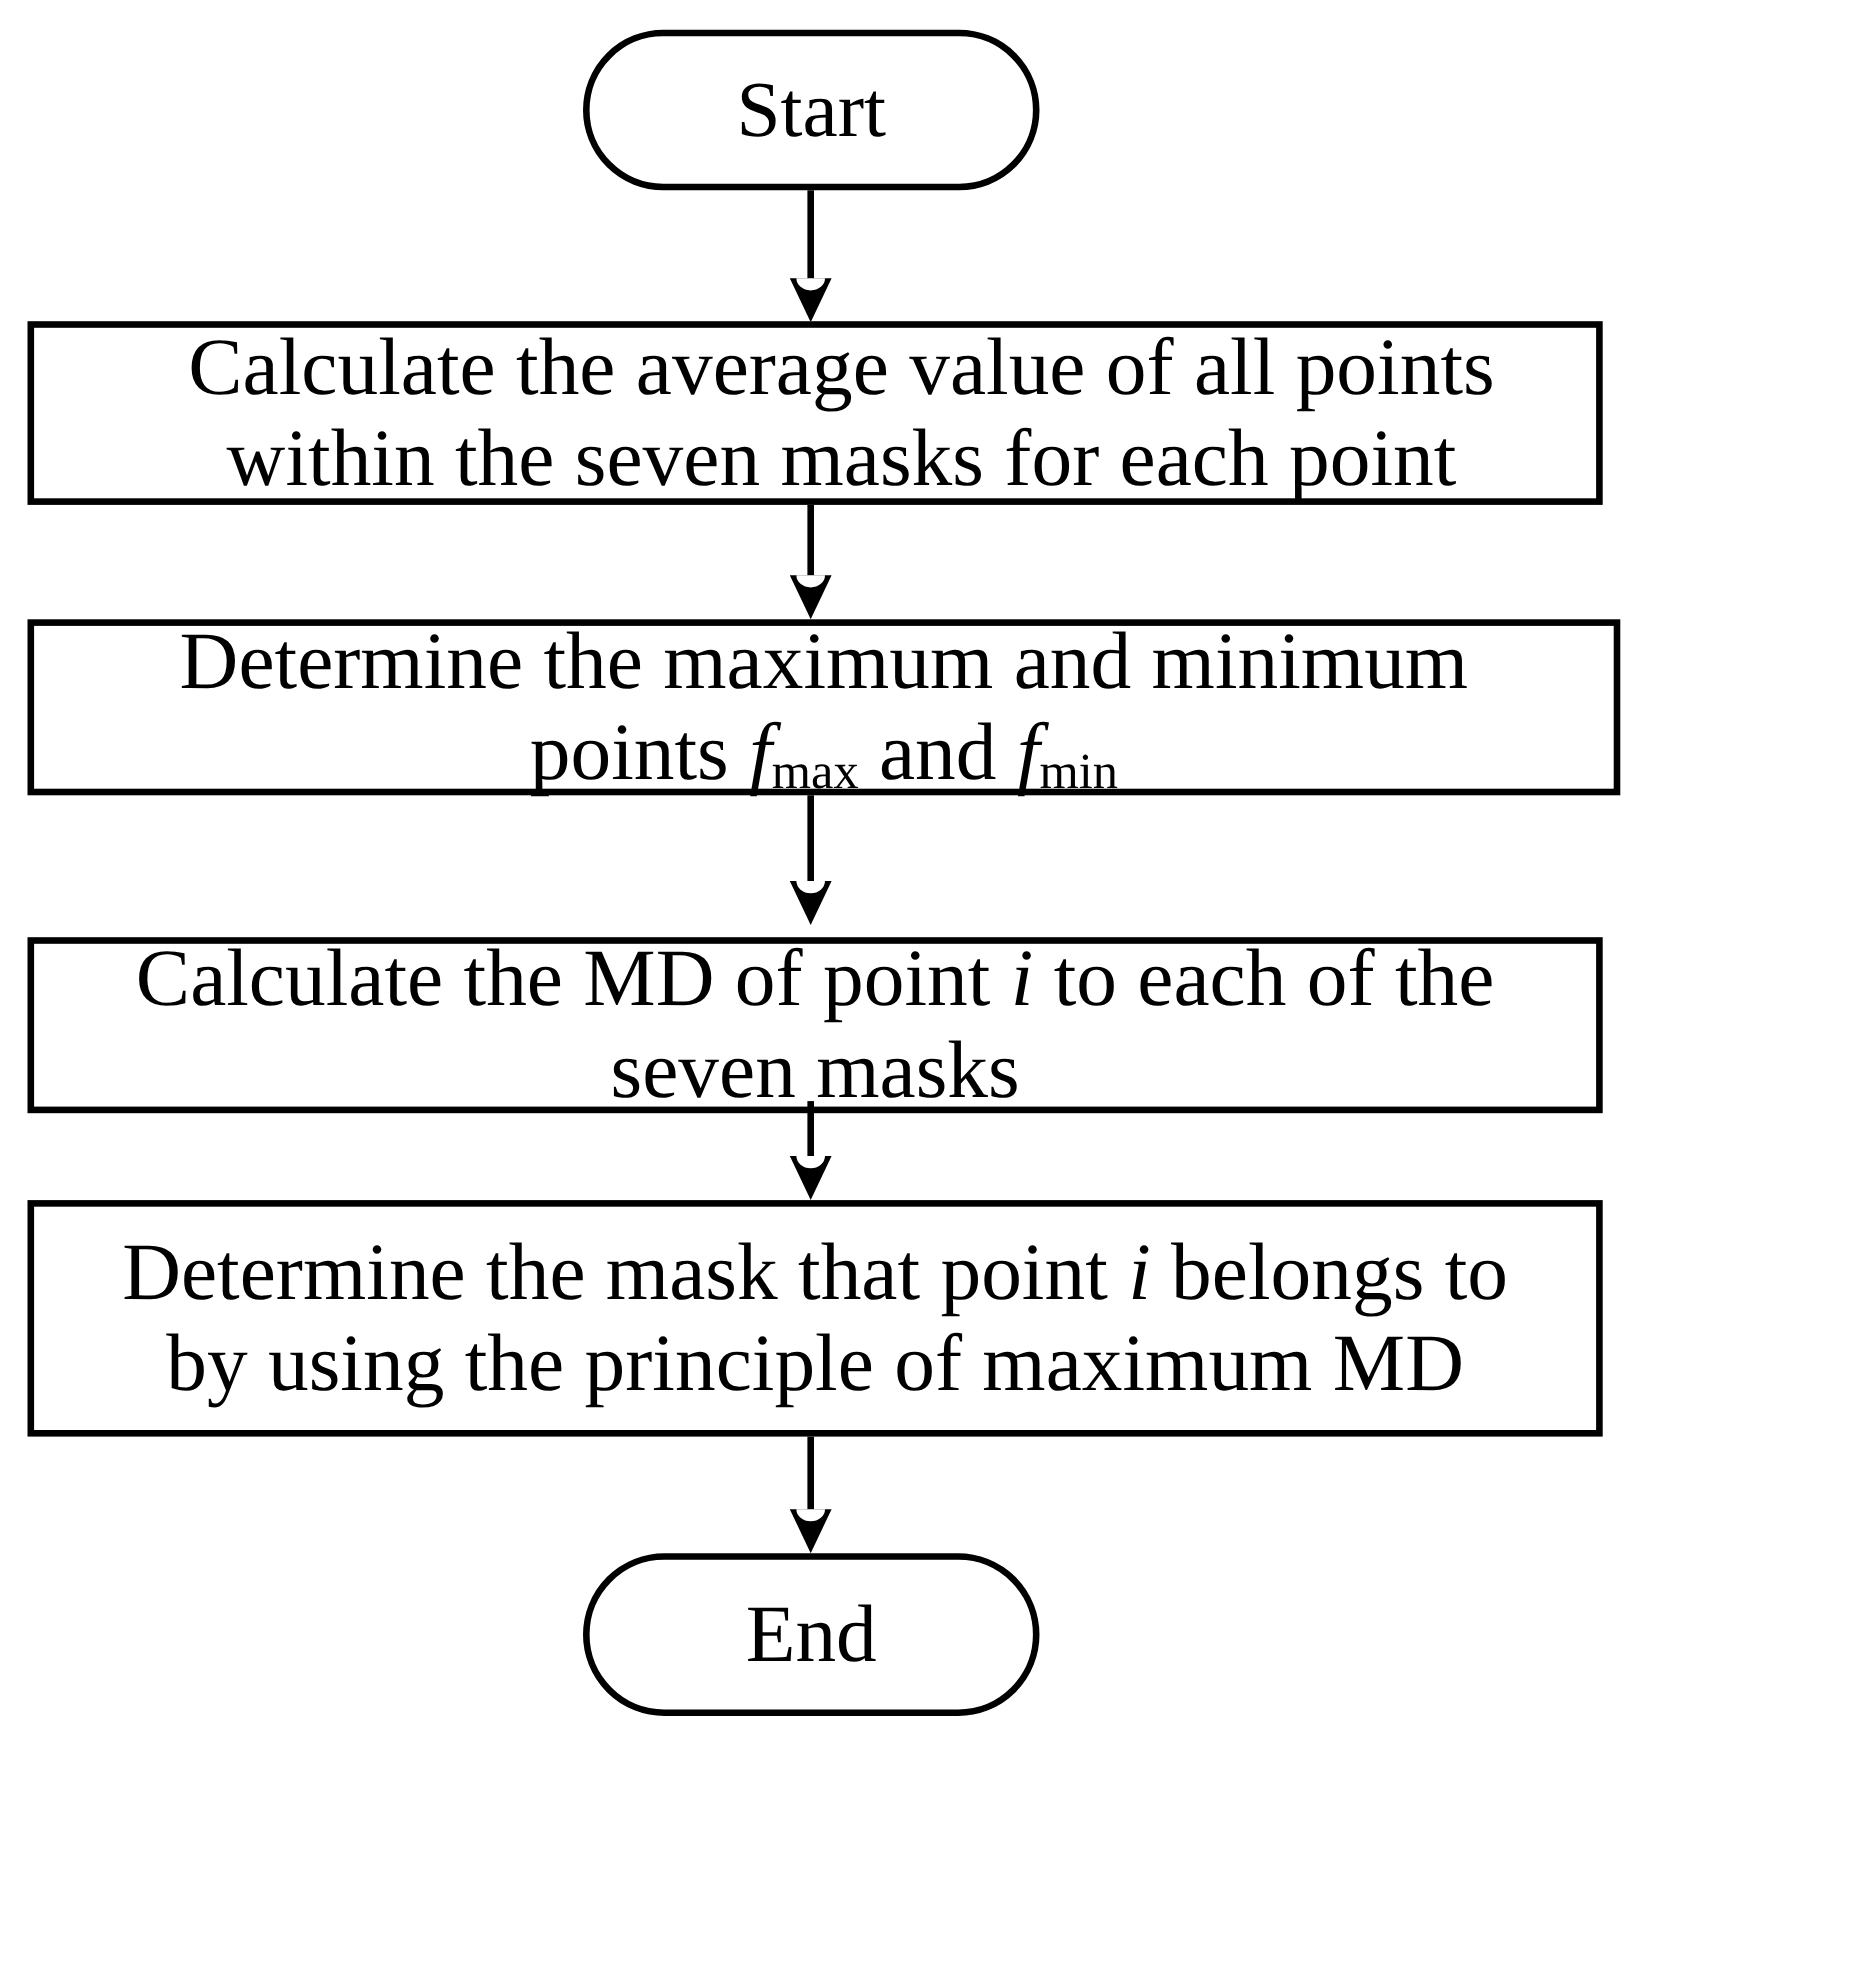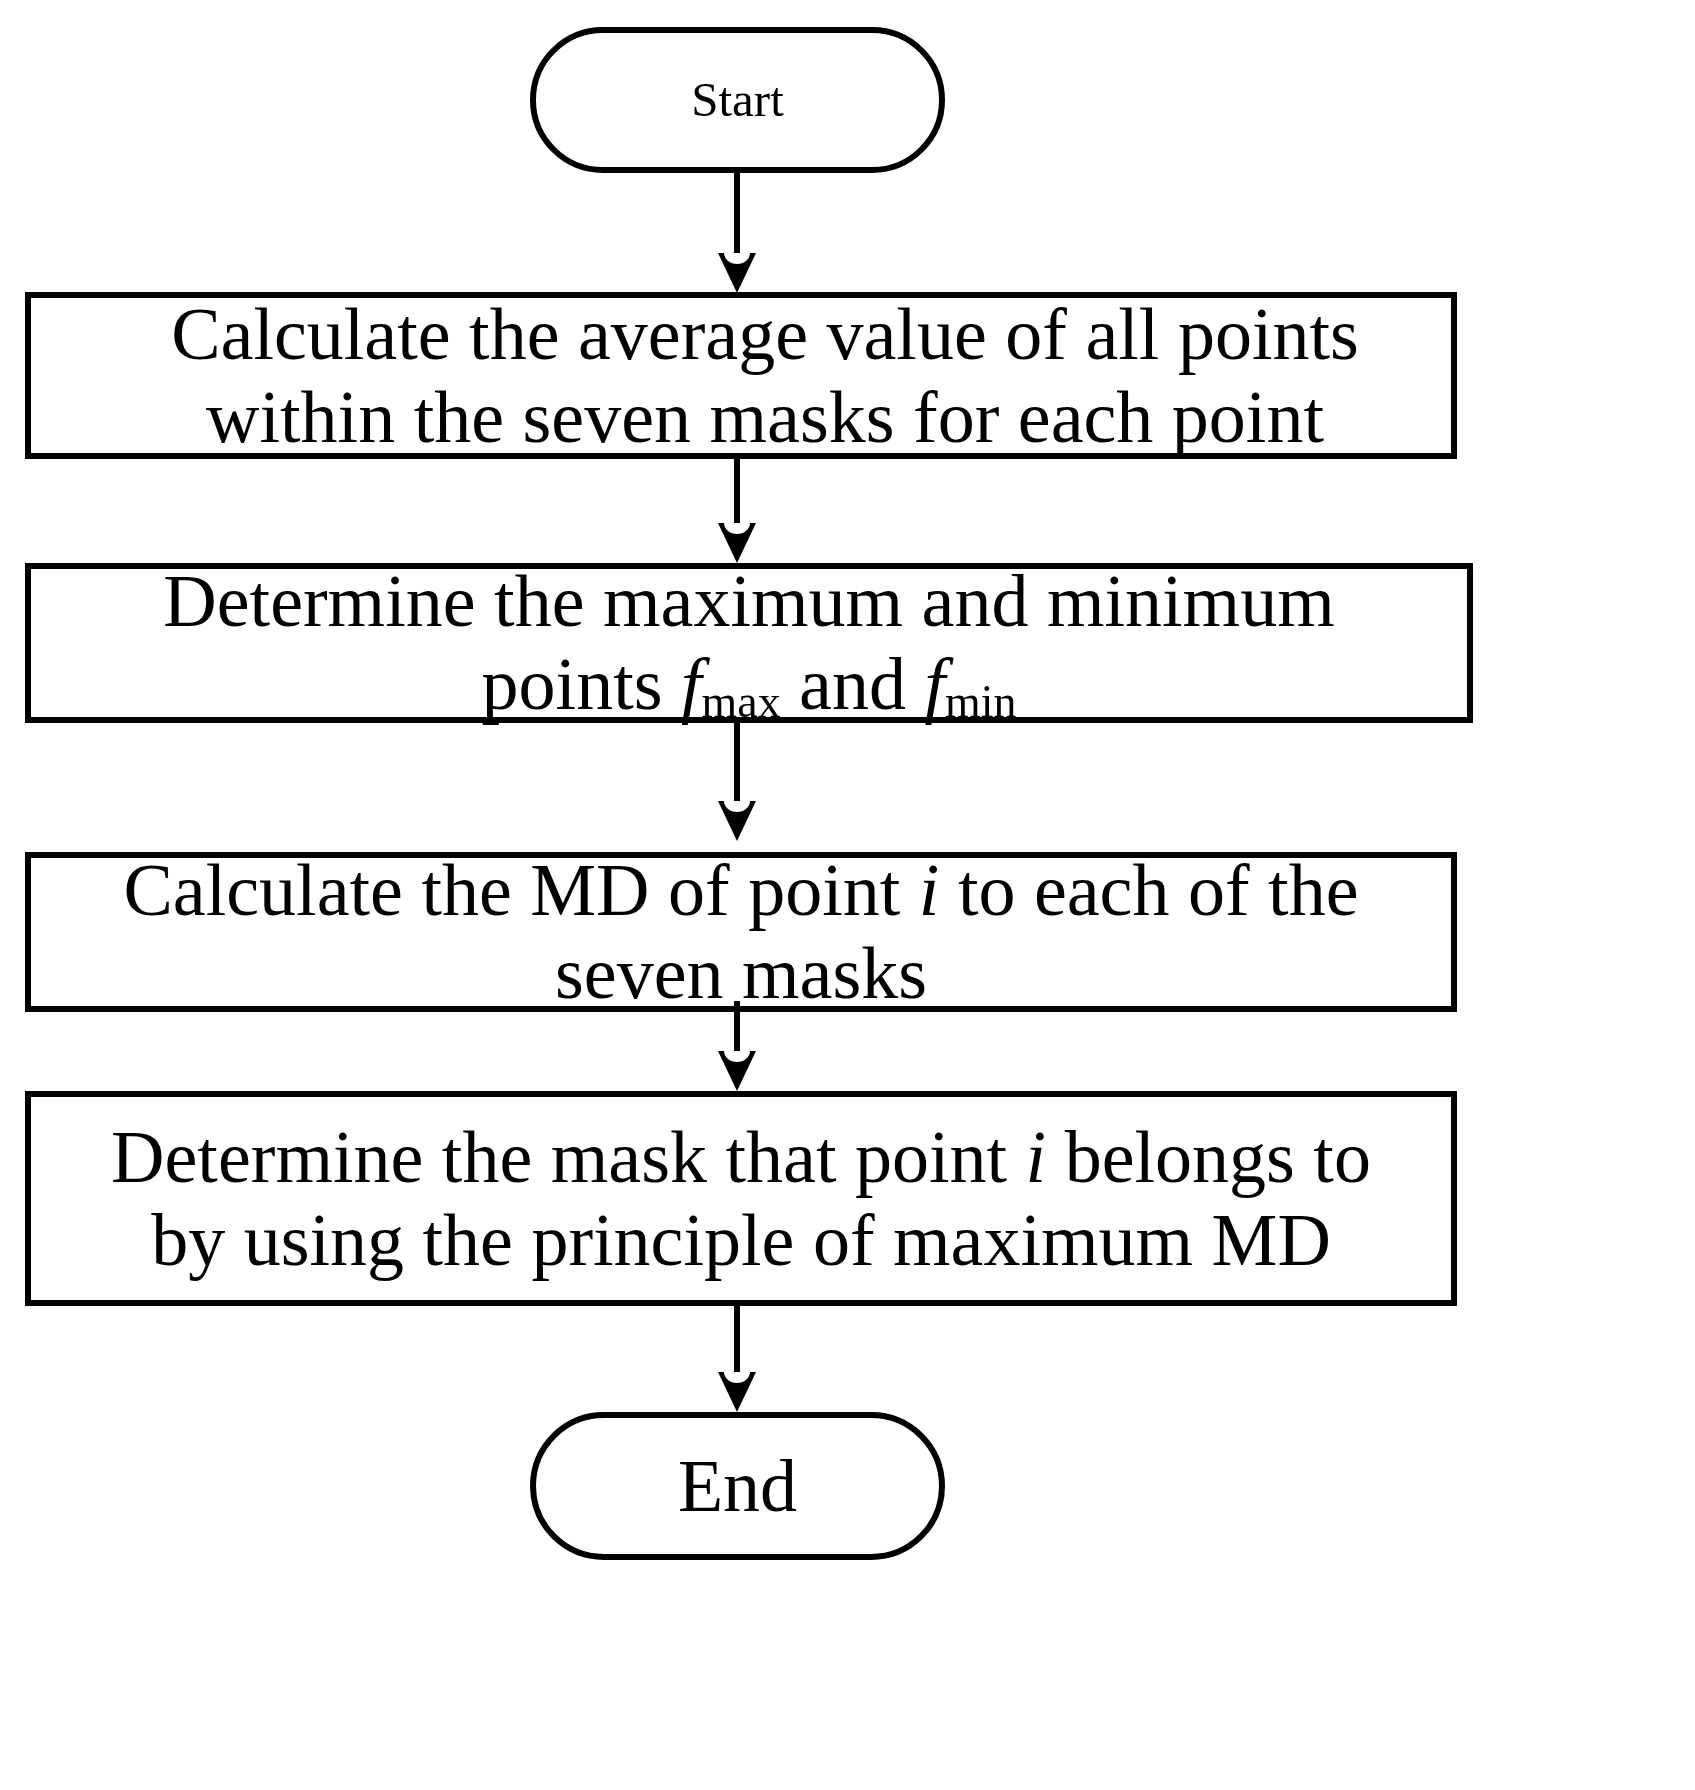--- a/index.html
+++ b/index.html
@@ -39,21 +39,21 @@
     border-radius: 0;
   }
   .node-text {
     display: block;
     width: 100%;
     padding: 0 10px;
     box-sizing: border-box;
   }
 
   
-  .t-start   { font-size: 49px; }
+  .t-start   { font-size: 72px; }
   .t-end     { font-size: 74px; text-align: center; }
   .t-body    { font-size: 74px; }
 
   .ital { font-style: italic; }
   .sub  { font-size: 0.62em; vertical-align: baseline; position: relative; top: 0.18em; font-family: Liberation Serif, serif; }
   .nowrapvar { white-space: nowrap; }
 
   
   .connector {
     position: absolute;

